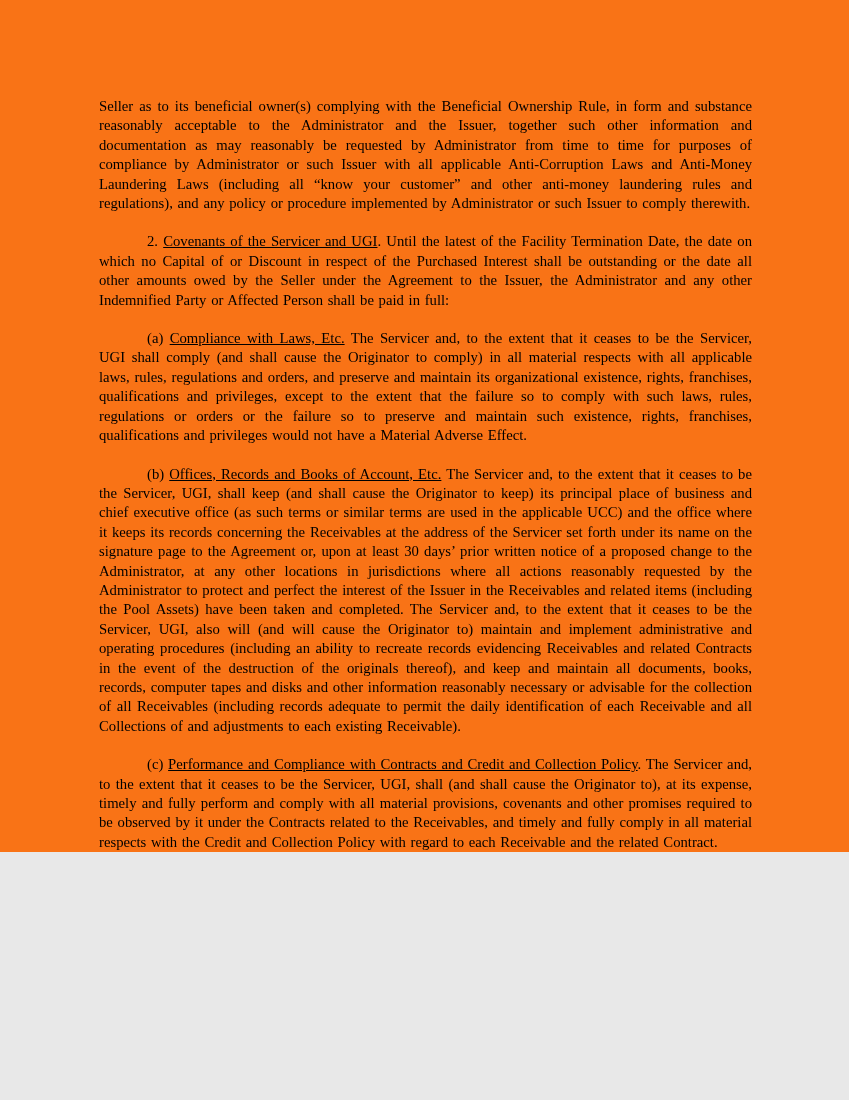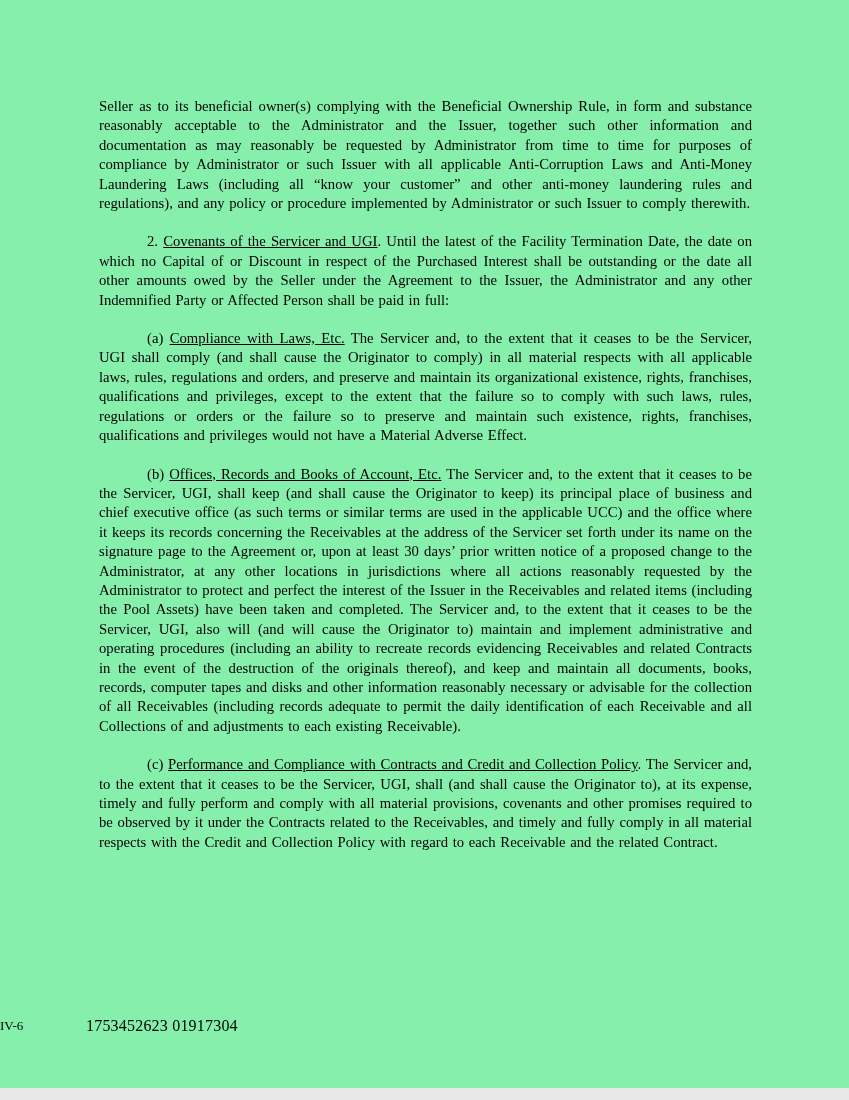--- a/index.html
+++ b/index.html
@@ -2,23 +2,23 @@
 <html><head>
 <meta charset="utf-8">
 <style>
   html, body {
     margin: 0;
     padding: 0;
     background: #e8e8e8;
   }
   .page {
     width: 849px;
-    height: 1088px;
+    height: 852px;
     position: relative;
-    background: #86efac;
+    background: #f97316;
     font-family: "Liberation Serif", serif;
     color: #000000;
     overflow: hidden;
     margin: 0 auto;
   }
   .body-text {
     position: absolute;
     left: 99px;
     top: 97px;
     width: 653px;

